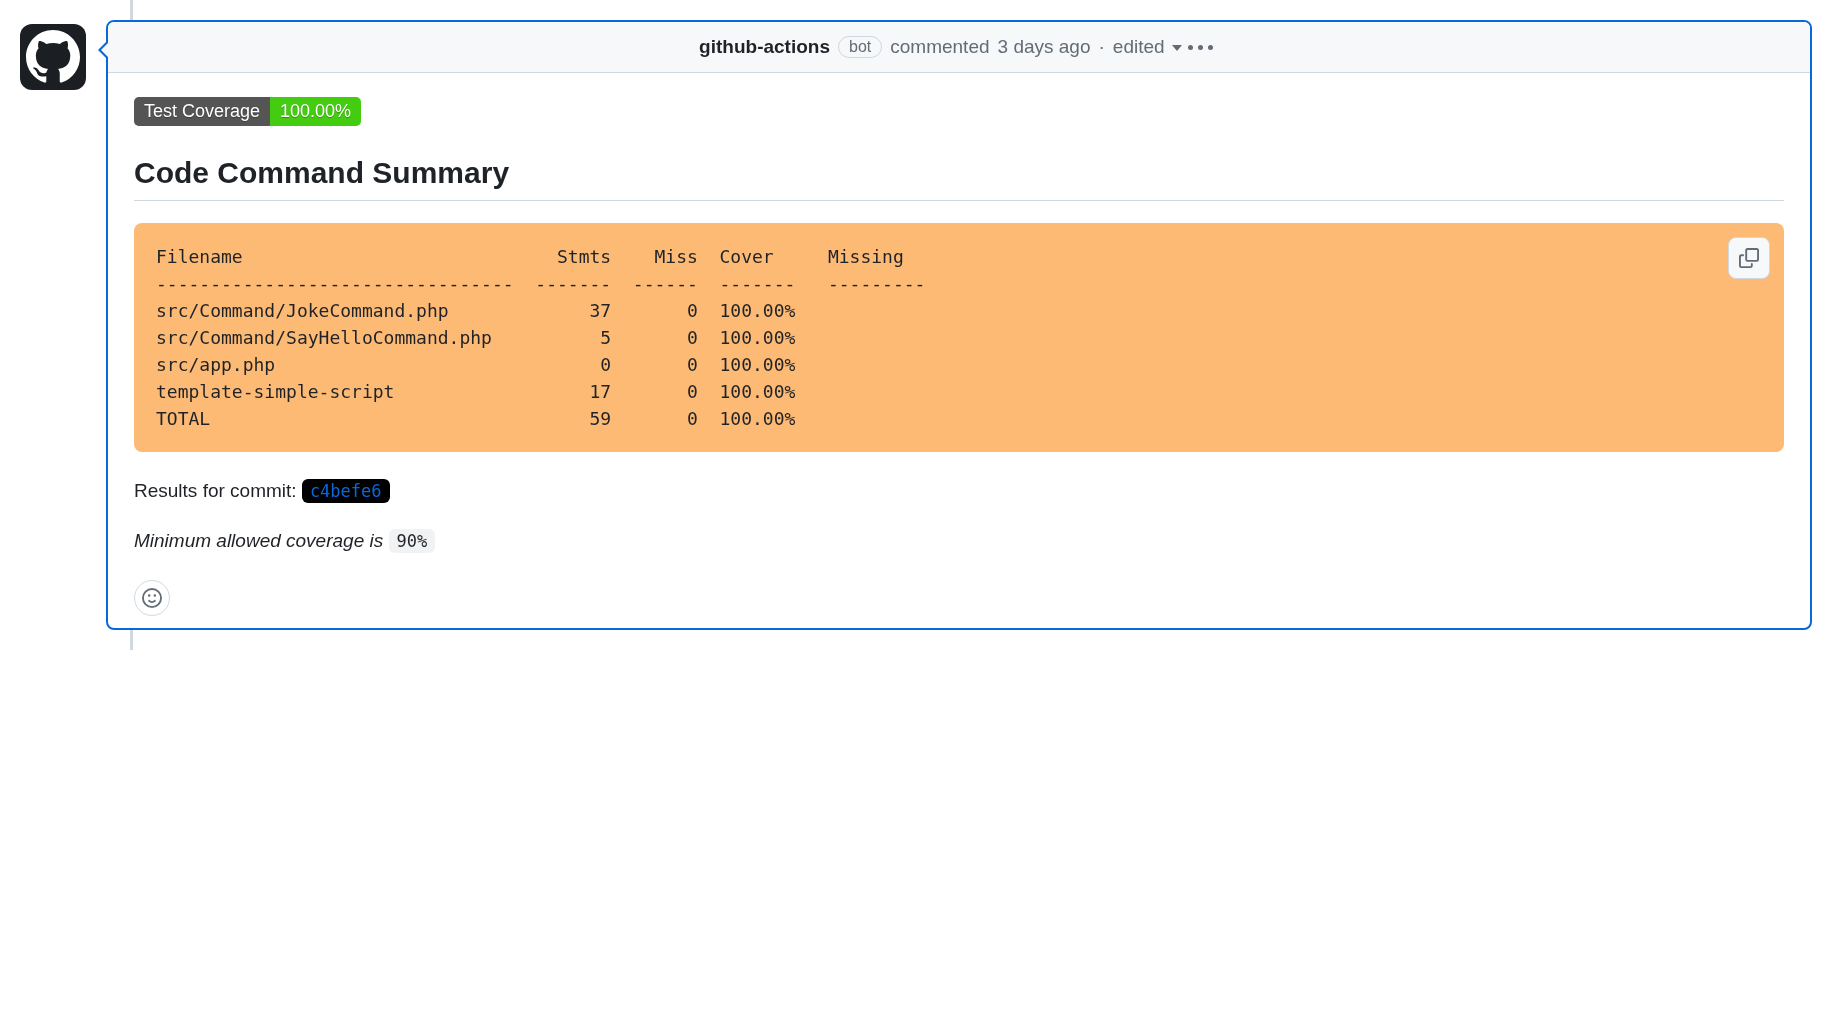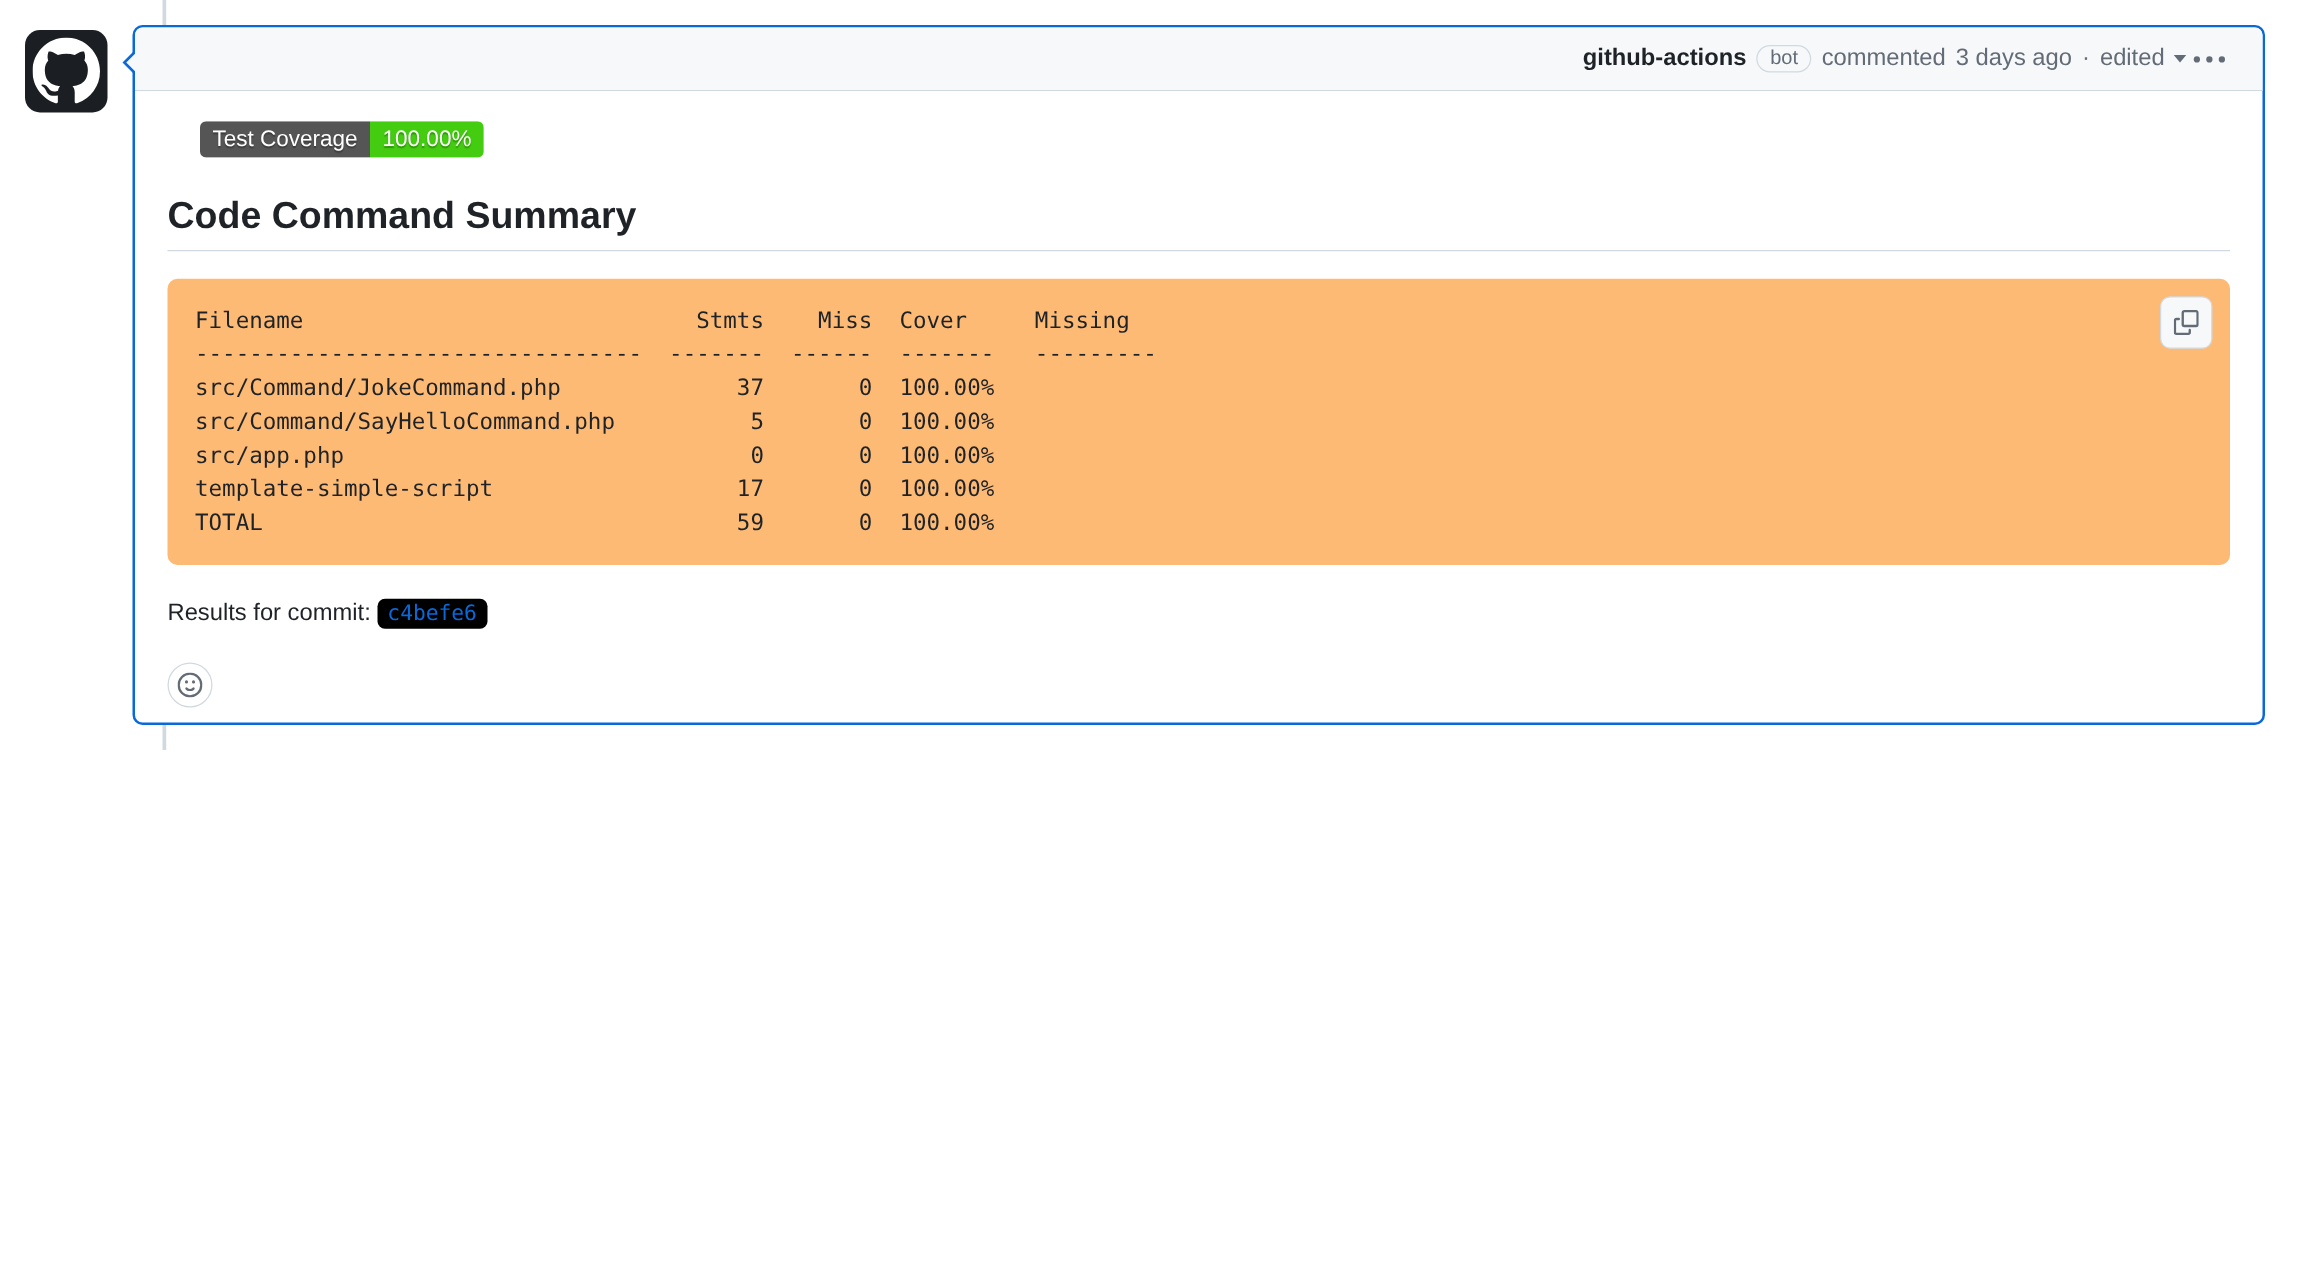--- a/index.html
+++ b/index.html
@@ -76,21 +76,21 @@
       border-top: 9px solid transparent;
       border-bottom: 9px solid transparent;
       border-right: 9px solid #f6f8fa;
     }
     .comment-header {
       background: #f6f8fa;
       border-bottom: 1px solid #d1d9e0;
       padding: 14px 24px;
       display: flex;
       align-items: center;
-      justify-content: flex-end;
+      justify-content: center;
       border-radius: 6px 6px 0 0;
     }
     .header-left {
       display: flex;
       align-items: center;
       gap: 8px;
       font-size: 19px;
       color: #636c76;
     }
     .author {
@@ -125,21 +125,20 @@
       width: 5px;
       height: 5px;
       background: #636c76;
       border-radius: 50%;
     }
     .comment-body {
       padding: 24px 26px 12px 26px;
     }
     .badge-row {
       margin-bottom: 30px;
-      margin-left: 26px;
     }
     .coverage-badge {
       display: inline-flex;
       border-radius: 5px;
       overflow: hidden;
       font-size: 18px;
       font-family: -apple-system, BlinkMacSystemFont, sans-serif;
       box-shadow: inset 0 -2px 2px rgba(0,0,0,0.2);
     }
     .coverage-badge-label {
@@ -297,20 +296,24 @@
 TOTAL                                   59       0  100.00%   </span><div class="copy-btn"><svg viewBox="0 0 16 16">
               <path d="M0 6.75C0 5.784.784 5 1.75 5h1.5a.75.75 0 0 1 0 1.5h-1.5a.25.25 0 0 0-.25.25v7.5c0 .138.112.25.25.25h7.5a.25.25 0 0 0 .25-.25v-1.5a.75.75 0 0 1 1.5 0v1.5A1.75 1.75 0 0 1 9.25 16h-7.5A1.75 1.75 0 0 1 0 14.25Z"></path>
               <path d="M5 1.75C5 .784 5.784 0 6.75 0h7.5C15.216 0 16 .784 16 1.75v7.5A1.75 1.75 0 0 1 14.25 11h-7.5A1.75 1.75 0 0 1 5 9.25Zm1.75-.25a.25.25 0 0 0-.25.25v7.5c0 .138.112.25.25.25h7.5a.25.25 0 0 0 .25-.25v-7.5a.25.25 0 0 0-.25-.25Z"></path>
             </svg></div></div>
 
       <div class="results-line">
         <span>Results for commit: </span>
         <span class="commit-hash">c4befe6</span>
       </div>
 
+      <div class="min-coverage">
+        <span>Minimum allowed coverage is </span>
+        <span class="min-value">90%</span>
+      </div>
 
 
       <div class="reaction-btn">
         <svg viewBox="0 0 16 16">
           <path d="M8 0a8 8 0 1 1 0 16A8 8 0 0 1 8 0ZM1.5 8a6.5 6.5 0 1 0 13 0 6.5 6.5 0 0 0-13 0Zm3.82 1.636a.75.75 0 0 1 1.038.175l.007.009c.103.118.22.222.35.31.264.178.683.37 1.285.37.602 0 1.02-.192 1.285-.371.13-.088.247-.192.35-.31l.007-.008a.75.75 0 0 1 1.222.87l-.022.03c-.163.22-.358.43-.58.58-.478.323-1.157.612-2.262.612-1.105 0-1.784-.289-2.262-.612a2.811 2.811 0 0 1-.58-.58l-.022-.03a.75.75 0 0 1 .184-1.045ZM5.75 5a1 1 0 1 1 0 2 1 1 0 0 1 0-2Zm4.5 0a1 1 0 1 1 0 2 1 1 0 0 1 0-2Z"></path>
         </svg>
       </div>
     </div>
   </div>
 </div>

